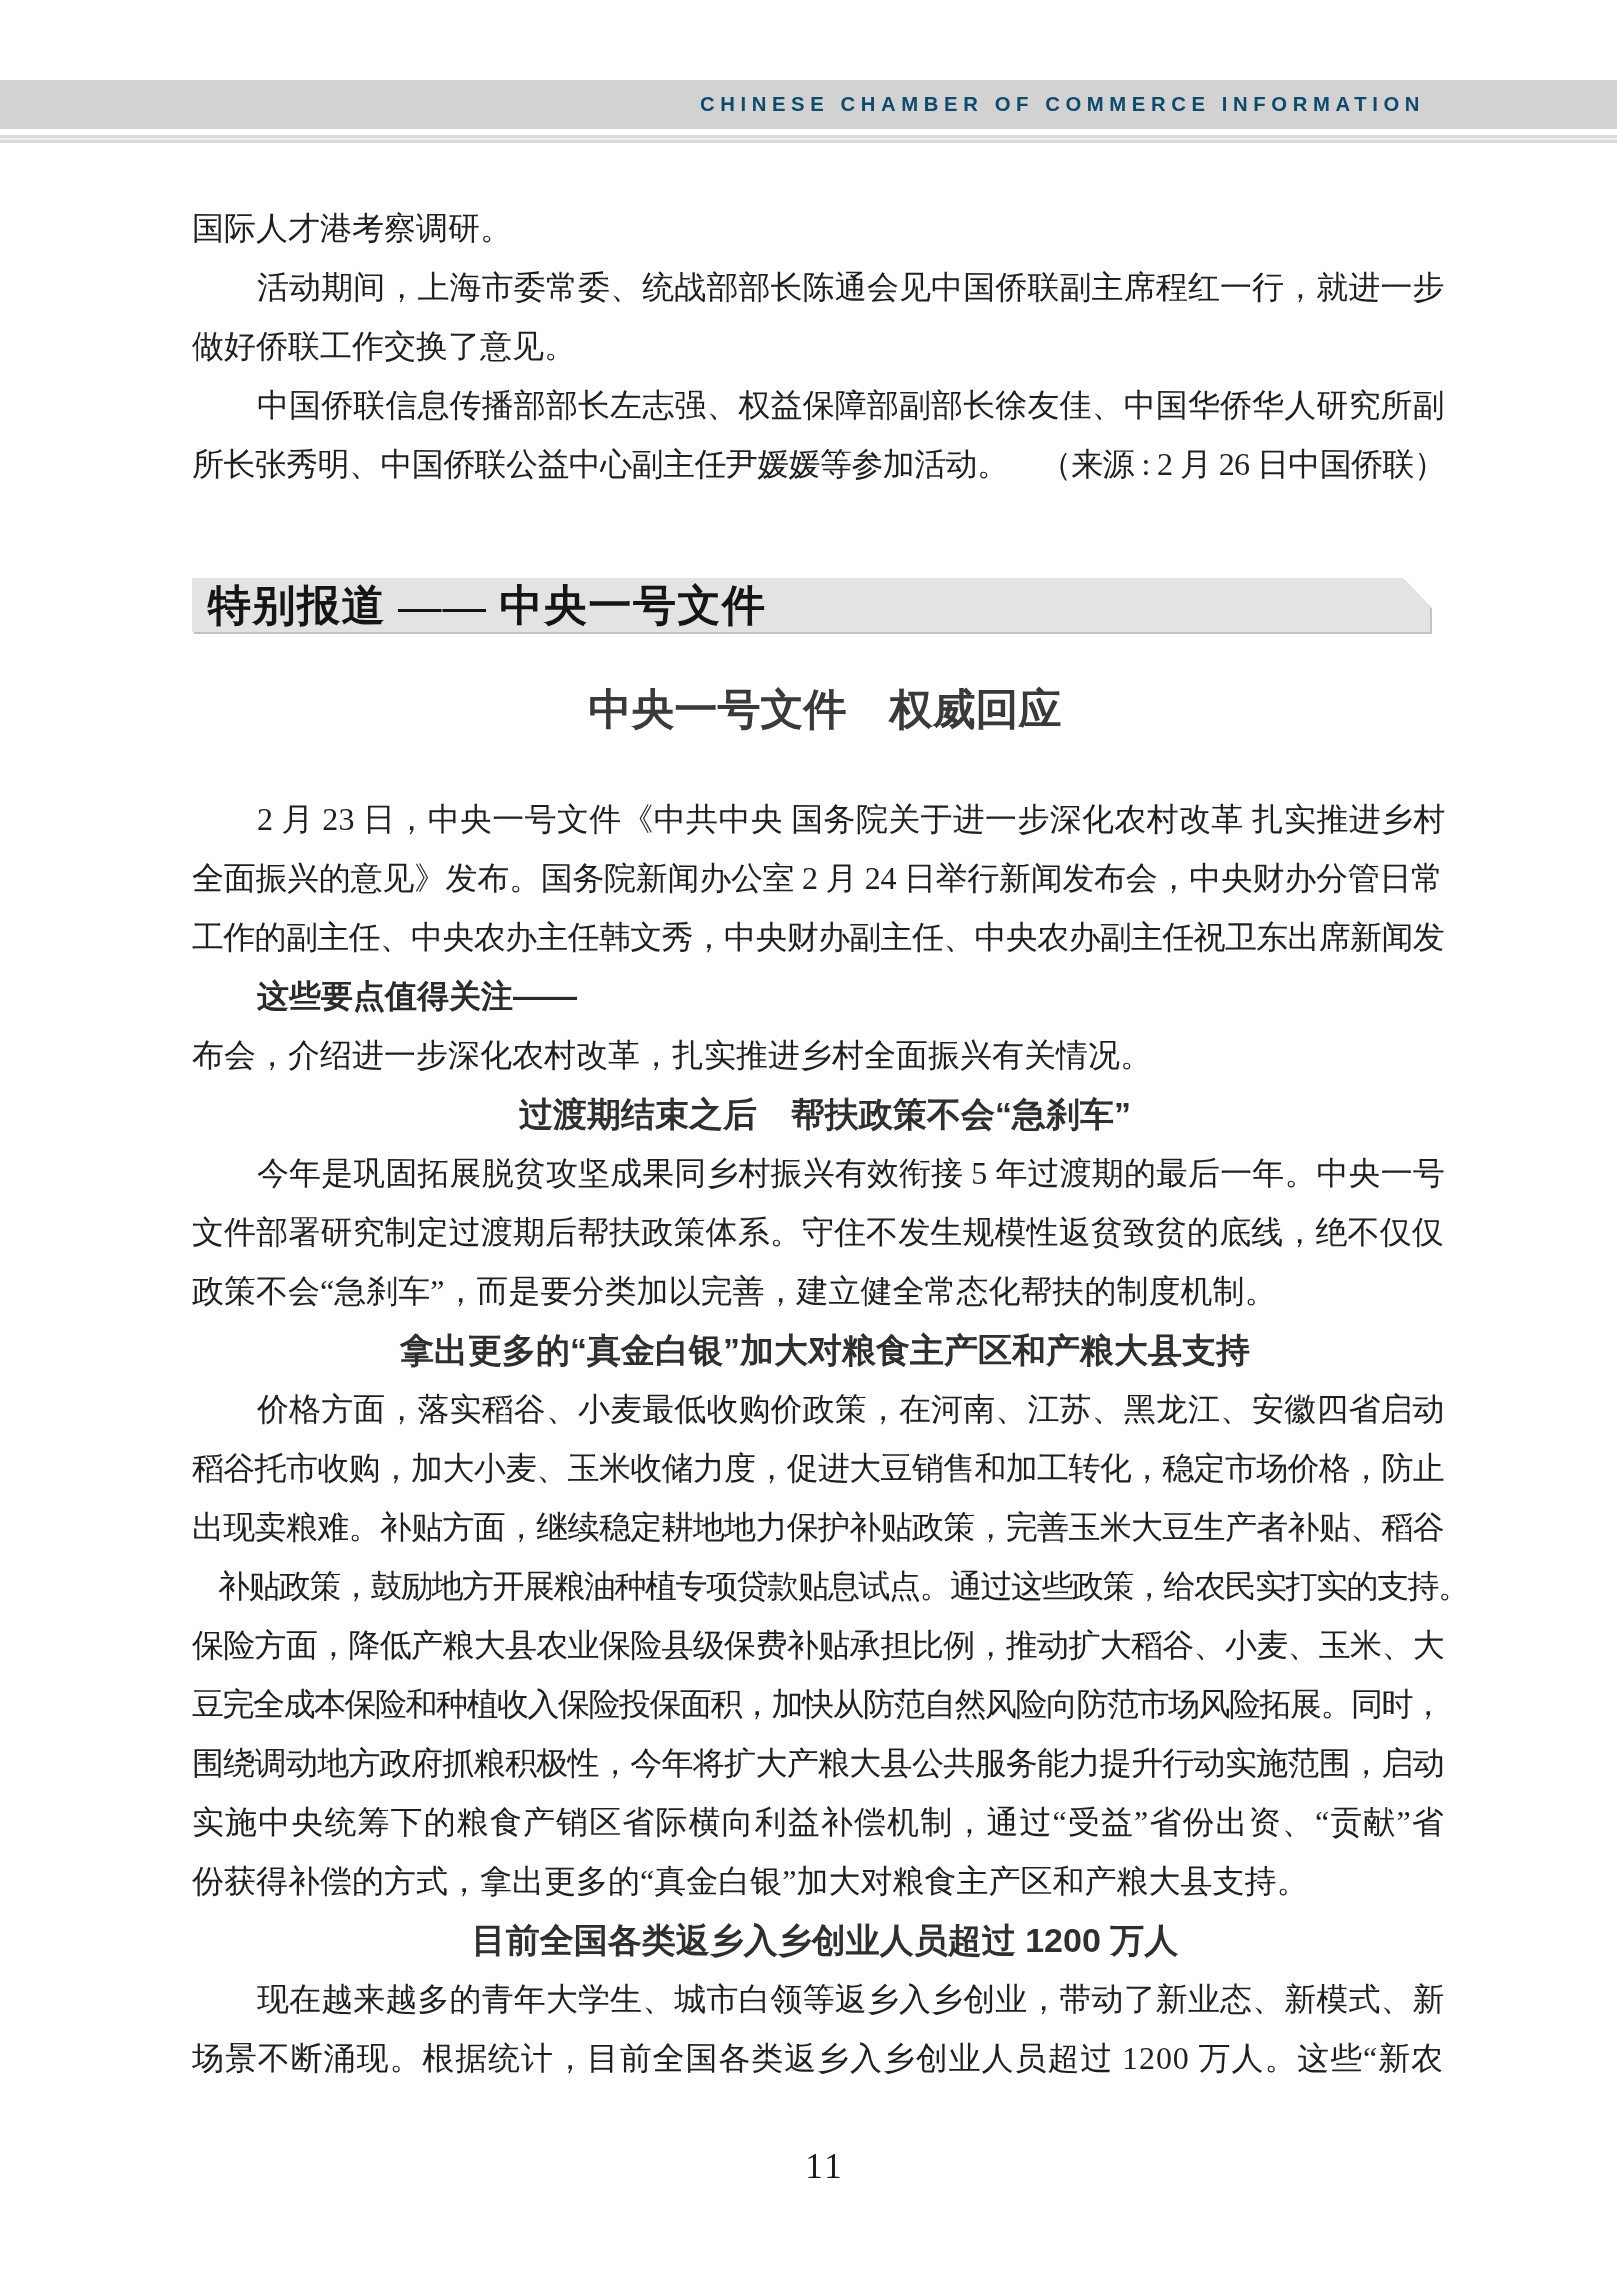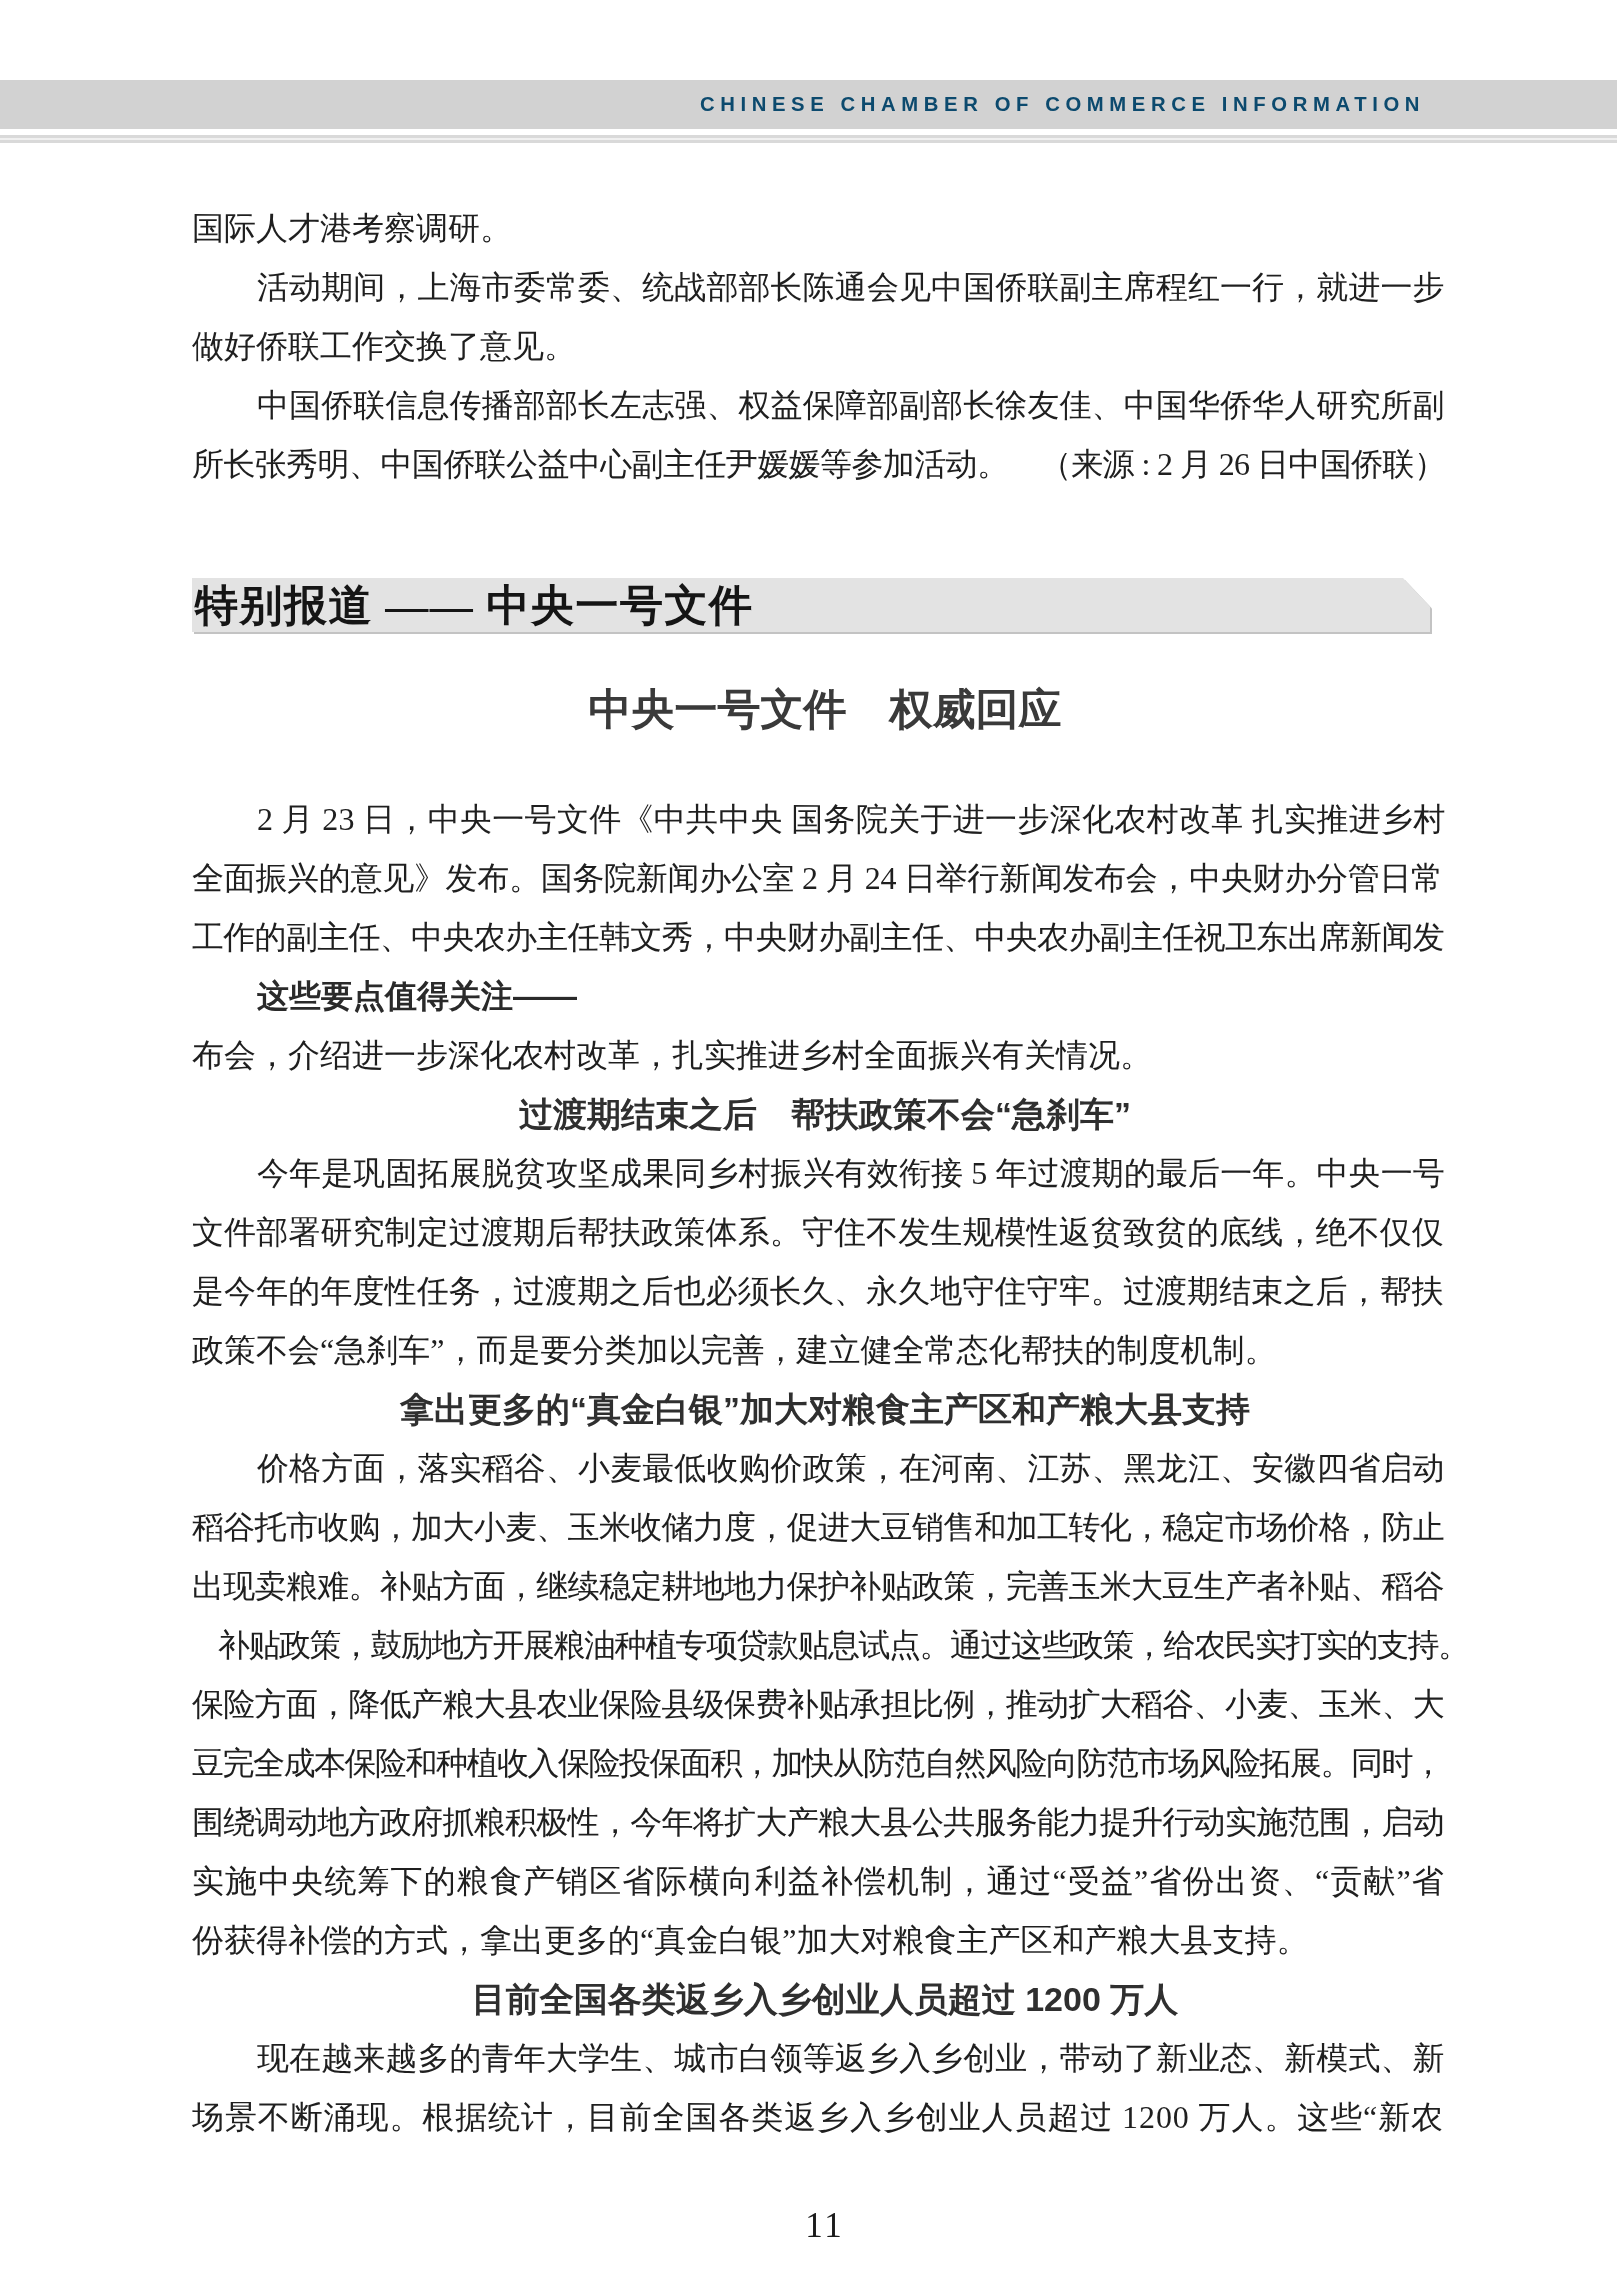--- a/index.html
+++ b/index.html
@@ -59,21 +59,21 @@
   }
   .banner{
     width:1238px;height:54px;
     background:#e3e3e3;
     clip-path:polygon(0 0, calc(100% - 27px) 0, 100% 53%, 100% 100%, 0 100%);
     display:flex;align-items:center;
   }
   .banner .btxt{
     font-family:"Liberation Serif", serif;
     font-weight:bold;font-size:43px;color:#151515;
-    padding-left:3px;letter-spacing:1.5px;white-space:nowrap;
+    padding-left:16px;letter-spacing:1.5px;white-space:nowrap;
   }
   
   #page-number{
     margin-top:58px;text-align:center;
     font-family:"Liberation Serif", serif;
     font-size:35px;line-height:42px;color:#1a1a1a;
     letter-spacing:3px;
   }
 </style>
 </head>
@@ -101,21 +101,20 @@
       </div>
       <div class="line article-title"><span class="lt">中央一号文件　权威回应</span></div>
       <div class="line j ind"><span class="lt" style="letter-spacing: 0.3px;">2 月 23 日，中央一号文件《中共中央 国务院关于进一步深化农村改革 扎实推进乡村</span></div>
       <div class="line j"><span class="lt" style="letter-spacing: -0.3px;">全面振兴的意见》发布。国务院新闻办公室 2 月 24 日举行新闻发布会，中央财办分管日常</span></div>
       <div class="line j"><span class="lt" style="letter-spacing: -0.7px;">工作的副主任、中央农办主任韩文秀，中央财办副主任、中央农办副主任祝卫东出席新闻发</span></div>
       <div class="line lead"><span class="lt">这些要点值得关注——</span></div>
       <div class="line"><span class="lt">布会，介绍进一步深化农村改革，扎实推进乡村全面振兴有关情况。</span></div>
       <div class="line subhead"><span class="lt">过渡期结束之后　帮扶政策不会“急刹车”</span></div>
       <div class="line j ind"><span class="lt" style="letter-spacing: 0.1px;">今年是巩固拓展脱贫攻坚成果同乡村振兴有效衔接 5 年过渡期的最后一年。中央一号</span></div>
       <div class="line j"><span class="lt" style="letter-spacing: 0.1px;">文件部署研究制定过渡期后帮扶政策体系。守住不发生规模性返贫致贫的底线，绝不仅仅</span></div>
-      <div class="line j"><span class="lt" style="letter-spacing: 0.1px;">是今年的年度性任务，过渡期之后也必须长久、永久地守住守牢。过渡期结束之后，帮扶</span></div>
       <div class="line"><span class="lt">政策不会“急刹车”，而是要分类加以完善，建立健全常态化帮扶的制度机制。</span></div>
       <div class="line subhead"><span class="lt">拿出更多的“真金白银”加大对粮食主产区和产粮大县支持</span></div>
       <div class="line j ind"><span class="lt" style="letter-spacing: 0.1px;">价格方面，落实稻谷、小麦最低收购价政策，在河南、江苏、黑龙江、安徽四省启动</span></div>
       <div class="line j"><span class="lt" style="letter-spacing: -0.7px;">稻谷托市收购，加大小麦、玉米收储力度，促进大豆销售和加工转化，稳定市场价格，防止</span></div>
       <div class="line j"><span class="lt" style="letter-spacing: -0.7px;">出现卖粮难。补贴方面，继续稳定耕地地力保护补贴政策，完善玉米大豆生产者补贴、稻谷</span></div>
       <div class="line j"><span class="lt" style="letter-spacing: -1.5px; margin-left: 26px;">补贴政策，鼓励地方开展粮油种植专项贷款贴息试点。通过这些政策，给农民实打实的支持。</span></div>
       <div class="line j"><span class="lt" style="letter-spacing: -0.7px;">保险方面，降低产粮大县农业保险县级保费补贴承担比例，推动扩大稻谷、小麦、玉米、大</span></div>
       <div class="line j"><span class="lt" style="letter-spacing: -1.5px;">豆完全成本保险和种植收入保险投保面积，加快从防范自然风险向防范市场风险拓展。同时，</span></div>
       <div class="line j"><span class="lt" style="letter-spacing: -0.7px;">围绕调动地方政府抓粮积极性，今年将扩大产粮大县公共服务能力提升行动实施范围，启动</span></div>
       <div class="line j"><span class="lt" style="letter-spacing: 1.1px;">实施中央统筹下的粮食产销区省际横向利益补偿机制，通过“受益”省份出资、“贡献”省</span></div>

